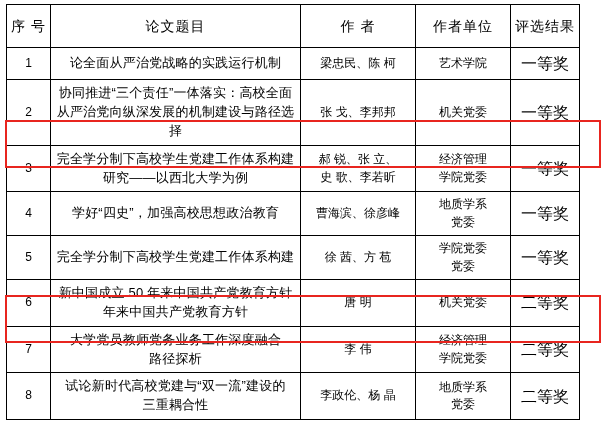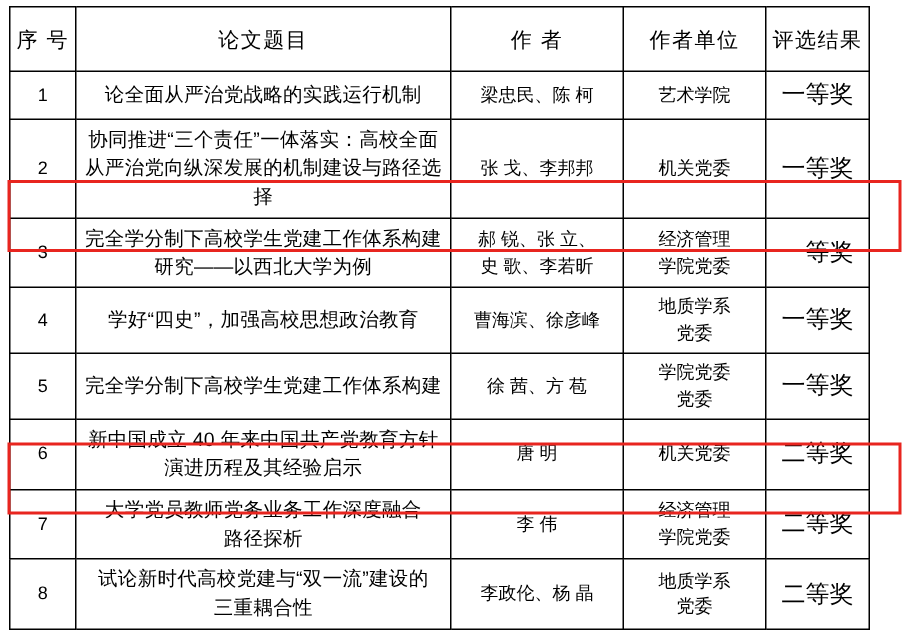--- a/index.html
+++ b/index.html
@@ -157,22 +157,22 @@
         <td class="cell-unit">
           <span class="two-line">学院党委</span>
           <span class="two-line">党委</span>
         </td>
         <td class="cell-result">一等奖</td>
       </tr>
 
       <tr>
         <td class="cell-no">6</td>
         <td class="cell-title">
-          <span class="two-line">新中国成立 40 年来中国共产党教育方针</span>
-          <span class="two-line">演进历程及其经验启示</span>
+          <span class="two-line">新中国成立 50 年来中国共产党教育方针</span>
+          <span class="two-line">年来中国共产党教育方针</span>
         </td>
         <td class="cell-authors">唐  明</td>
         <td class="cell-unit">机关党委</td>
         <td class="cell-result">二等奖</td>
       </tr>
 
       <tr>
         <td class="cell-no">7</td>
         <td class="cell-title">
           <span class="two-line">大学党员教师党务业务工作深度融合</span>

